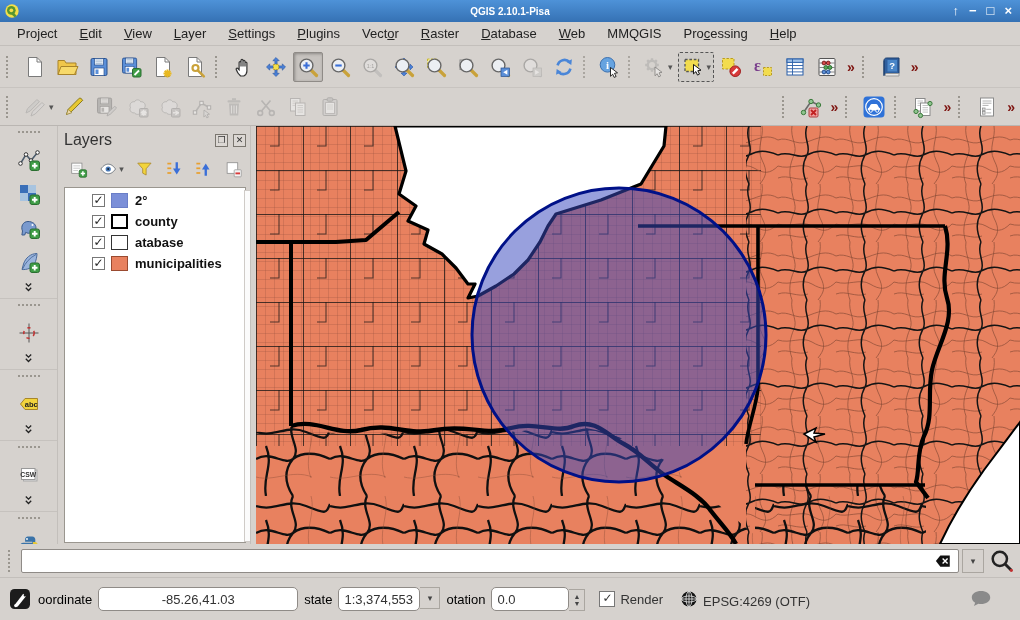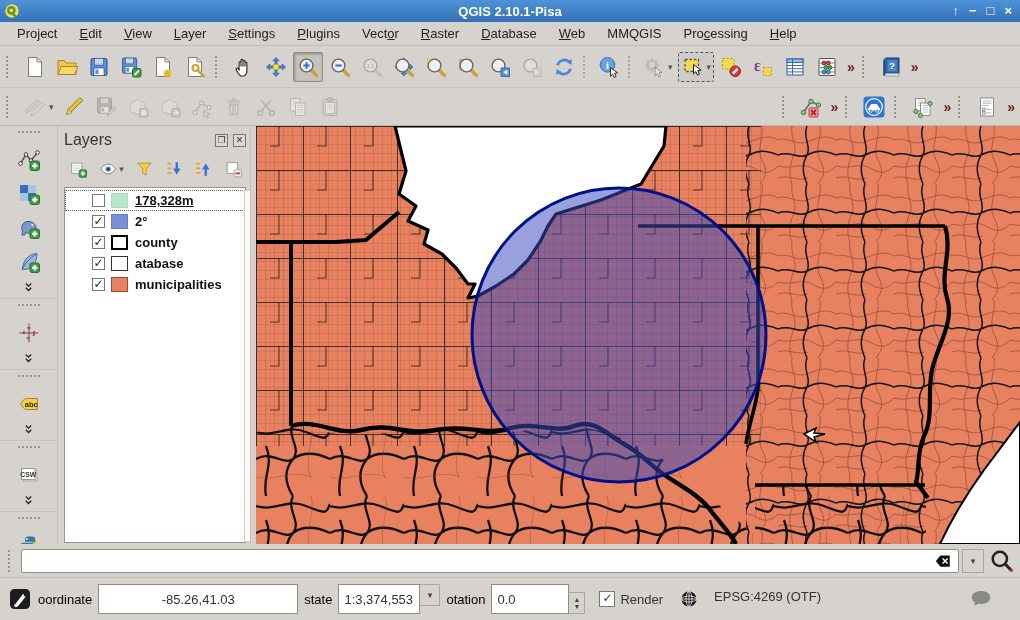--- a/index.html
+++ b/index.html
@@ -2,21 +2,21 @@
 <html style="--muni: #e8815f; --muni_line: #8a4a35; --county_line: #141414; --state_line: #000000; --water: #ffffff; --circle_fill: rgba(58,72,190,0.52); --circle_stroke: #001188;"><head>
 <meta charset="utf-8">
 <style>
   html,body{margin:0;padding:0}
   body{width:1020px;height:620px;position:relative;overflow:hidden;
        font-family:"Liberation Sans","DejaVu Sans",sans-serif;background:#d6d2ce;font-size:13px;color:#1a1a1a}
   .abs{position:absolute}
   
   #titlebar{left:0;top:0;width:1020px;height:22px;background:linear-gradient(#4e92d8,#3571b4);
             display:flex;align-items:center;color:#fff}
-  #titlebar .title{position:absolute;left:0;right:0;text-align:center;font-weight:bold;font-size:13px}
+  #titlebar .title{position:absolute;left:0;right:0;text-align:center;font-weight:bold;font-size:10px}
   #qgis-logo{width:16px;height:16px;margin-left:4px;z-index:2}
   .wbtns{margin-left:auto;display:flex;gap:10px;padding-right:8px;z-index:2;font-weight:bold;font-size:13px}
   .wbtns span{cursor:default;line-height:20px}
   
   #menubar{left:0;top:22px;width:1020px;height:24px;display:flex;align-items:center;
            background:#d6d2ce;border-bottom:1px solid #c3bfbb;padding-left:6px;box-sizing:border-box}
   .menu-item{padding:2px 11px;color:#222}
   .menu-item u{text-decoration:underline}
   
   .toolbar{left:0;width:1020px;display:flex;align-items:center;background:#d6d2ce;box-sizing:border-box;padding:0 2px}
@@ -69,33 +69,33 @@
   #search-input-wrap{flex:1;height:24px;background:#fff;border:1px solid #8f8b87;border-radius:2px;
                      display:flex;align-items:center;box-sizing:border-box;padding:0 4px}
   #search-input{flex:1;border:none;outline:none;font-size:13px;height:20px;background:transparent}
   #search-dd{width:20px;height:22px;border:1px solid #aaa6a0;background:#d6d2ce;margin-left:3px;
              display:flex;align-items:center;justify-content:center;font-size:9px;color:#444}
   #search-mag{width:28px;height:28px;margin-left:4px;display:flex;align-items:center;justify-content:center}
   
   #statusbar{left:0;top:578px;width:1020px;height:42px;background:#d6d2ce;display:flex;align-items:center;
              box-sizing:border-box;padding:0 8px;gap:6px;color:#333}
   .sb-label{white-space:nowrap;color:#000000}
-  .sb-input{background:#fff;border:1px solid #8f8b87;border-radius:0;height:30px;box-sizing:border-box;
+  .sb-input{background:#fff;border:1px solid #8f8b87;border-radius:5px;height:24px;box-sizing:border-box;
             font-size:13px;display:flex;align-items:center;padding:0 5px}
   #coord-input{width:200px;justify-content:center}
   #scale-input{width:82px}
   #scale-dd{width:20px;height:22px;border:1px solid #aaa6a0;border-left:none;background:#d6d2ce;
             display:flex;align-items:center;justify-content:center;font-size:9px;color:#444;box-sizing:border-box}
   #rot-wrap{display:flex;align-items:flex-end}
   #rot-input{width:78px}
   #rot-spin{width:16px;height:22px;border:1px solid #aaa6a0;border-left:none;background:#d6d2ce;box-sizing:border-box;
             display:flex;flex-direction:column;align-items:center;justify-content:center;font-size:7px;color:#444;line-height:7px}
   #render-wrap{display:flex;align-items:center;gap:5px;margin-left:8px}
   #render-cb{width:14px;height:14px;border:1px solid #777;background:#fff;font-size:12px;line-height:12px;text-align:center}
-  #crs-wrap{display:flex;align-items:flex-start;gap:15px;margin-left:10px}
+  #crs-wrap{display:flex;align-items:flex-end;gap:4px;margin-left:10px}
   #bubble-btn{margin-left:auto;margin-right:18px}
 </style>
 </head>
 <body>
 
 <svg width="0" height="0" style="position:absolute">
 <defs>
   <symbol id="i-page" viewBox="0 0 24 24">
         <path d="M5.5 2.5h8.5l4.5 4.5v14.5H5.5z" fill="#fff" stroke="#7a7a7a"></path>
         <path d="M14 2.5V7h4.5" fill="none" stroke="#7a7a7a"></path>
@@ -816,25 +816,20 @@
           <use href="#i-collapse-all"></use>
         </svg>
       </button>
       <button class="tbtn">
         <svg class="ic">
           <use href="#i-remove-layer"></use>
         </svg>
       </button>
     </div>
   <div id="layer-list">
-      <div class="layer-row selected">
-        <span class="lcb"></span>
-        <span class="lsw" style="background: rgb(185, 229, 201); border: 1px solid rgb(170, 219, 187);"></span>
-        <span class="lname und">178,328m</span>
-      </div>
       <div class="layer-row">
         <span class="lcb">✓</span>
         <span class="lsw" style="background: rgb(123, 143, 216); border: 1px solid rgb(106, 126, 199);"></span>
         <span class="lname">2°</span>
       </div>
       <div class="layer-row">
         <span class="lcb">✓</span>
         <span class="lsw" style="background: rgb(255, 255, 255); border: 2px solid rgb(0, 0, 0);"></span>
         <span class="lname">county</span>
       </div>

